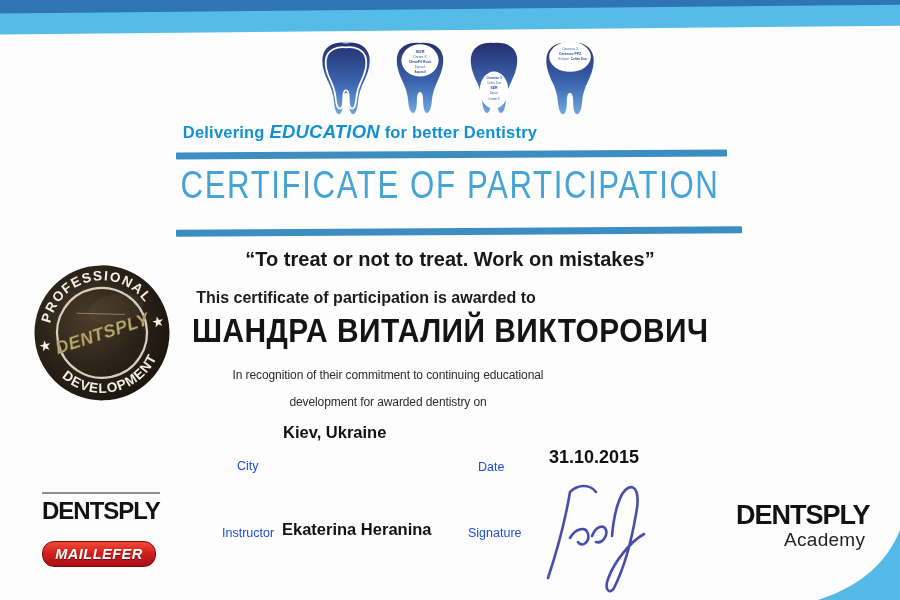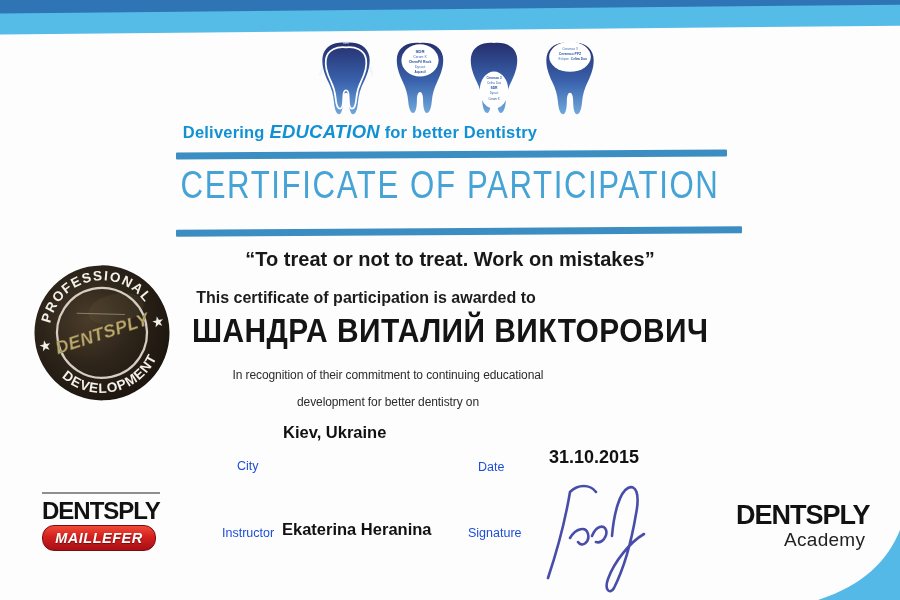--- a/index.html
+++ b/index.html
@@ -42,21 +42,21 @@
   .field-label { position:absolute; font-size:12.5px; color:#1d4ed8; }
   .field-value { position:absolute; font-weight:bold; color:#111; }
 
   
   .seal { position:absolute; left:27px; top:256px; width:150px; height:150px; }
 
   
   .maillefer { position:absolute; left:42px; top:492px; width:124px; }
   .maillefer .topline { width:118px; height:2px; background:#8f8f8f; margin-bottom:3px; }
   .maillefer .brand { font-size:24px; font-weight:800; letter-spacing:-1px; color:#121212; }
-  .maillefer .badge { margin-top:0; width:112px; height:24px; border-radius:12px;
+  .maillefer .badge { margin-top:16px; width:112px; height:24px; border-radius:12px;
     background:linear-gradient(#ef4b35 0%, #d3201f 45%, #a80f14 100%);
     border:1px solid #7e0b10; display:flex; align-items:center; justify-content:center;
     color:#fff; font-weight:800; font-style:italic; font-size:14.5px; letter-spacing:.5px;
     text-shadow:0 1px 1px rgba(0,0,0,.45); }
   .academy { position:absolute; left:736px; top:500px; width:150px; }
   .academy .brand { font-size:27px; font-weight:800; letter-spacing:-1px; color:#121212; }
   .academy .sub { font-size:19px; color:#222; margin:-2px 0 0 48px; letter-spacing:.3px; }
 
   .corner { position:absolute; right:0; bottom:0; width:120px; height:75px; }
   .sig { position:absolute; left:540px; top:476px; width:125px; height:118px; }
@@ -147,21 +147,21 @@
 
   <div class="rule rule-top" style="background:#3c8ec2"></div>
   <div class="cert-title" style="color:#46a3d5">CERTIFICATE OF PARTICIPATION</div>
   <div class="rule rule-bottom" style="background:#3c8ec2"></div>
 
   <div class="quote">“To treat or not to treat. Work on mistakes”</div>
   <div class="awarded">This certificate of participation is awarded to</div>
   <div class="recipient">ШАНДРА ВИТАЛИЙ ВИКТОРОВИЧ</div>
   <div class="recognition">
     <div>In recognition of their commitment to continuing educational</div>
-    <div>development for better dentistry on</div>
+    <div>development for awarded dentistry on</div>
   </div>
 
   <span class="field-label" style="left:237px; top:459px">City</span>
   <span class="field-value" style="left:283px; top:423px; font-size:16.5px">Kiev, Ukraine</span>
   <span class="field-label" style="left:478px; top:460px">Date</span>
   <span class="field-value" style="left:549px; top:447px; font-size:18px">31.10.2015</span>
   <span class="field-label" style="left:222px; top:526px">Instructor</span>
   <span class="field-value" style="left:282px; top:520px; font-size:16.5px">Ekaterina Heranina</span>
   <span class="field-label" style="left:468px; top:526px">Signature</span>
 

